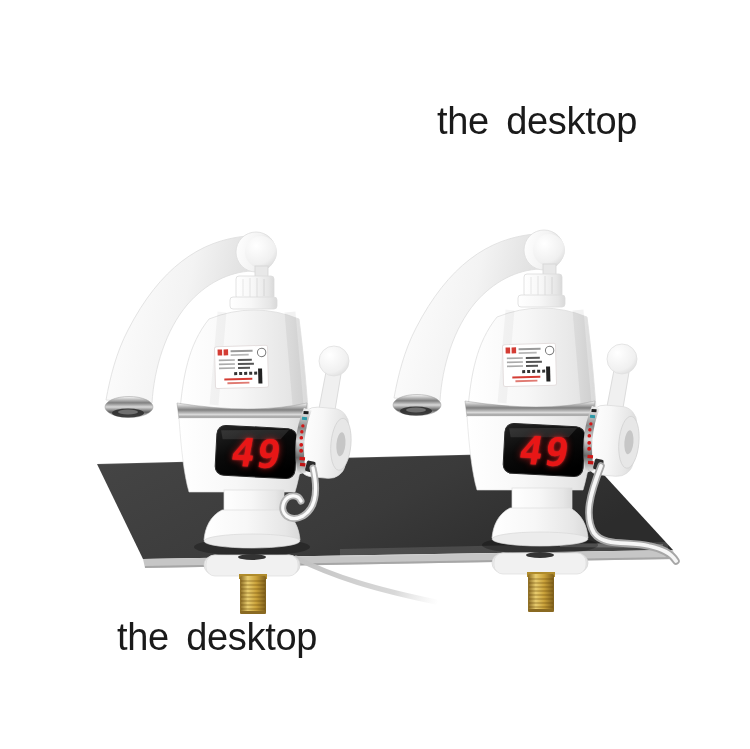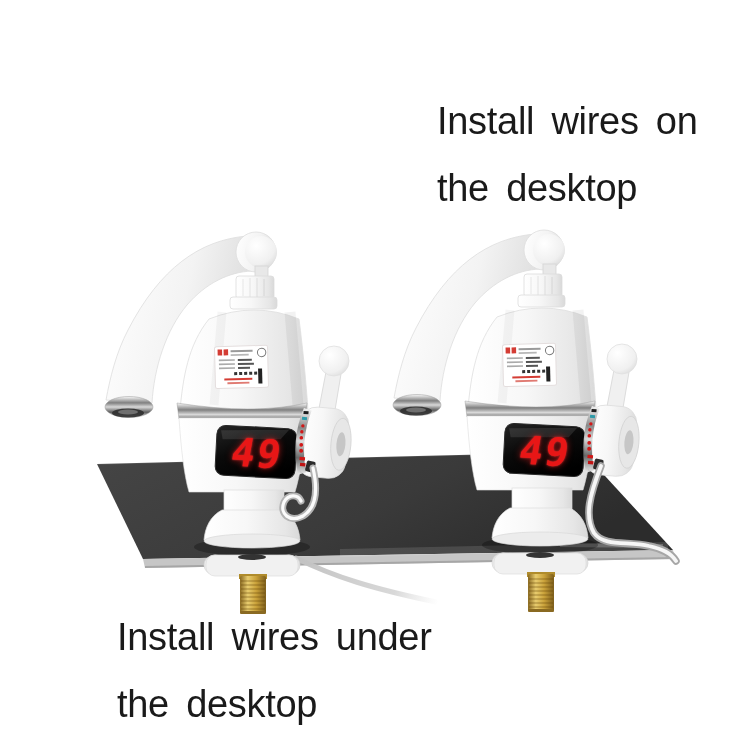--- a/index.html
+++ b/index.html
@@ -209,21 +209,19 @@
   <g>
     <path d="M601,466 C590,494 584,516 594,533 C604,547 628,541 649,546 C663,549 671,553 676,561" stroke="#a6a6a6" stroke-width="7.5" stroke-linecap="round" fill="none"></path>
     <path d="M601,466 C590,494 584,516 594,533 C604,547 628,541 649,546 C663,549 671,553 676,561" stroke="#f6f6f6" stroke-width="3.8" stroke-linecap="round" fill="none"></path>
   </g>
 </svg>
 
 <div class="led led-left">49</div>
 <div class="led led-right">49</div>
 
 <div class="caption caption-top">
-  <div>Install wires on</div>
   <div>the desktop</div>
 </div>
 <div class="caption caption-bottom">
-  <div>Install wires under</div>
   <div>the desktop</div>
 </div>
 
 </div>
 
 </body></html>

